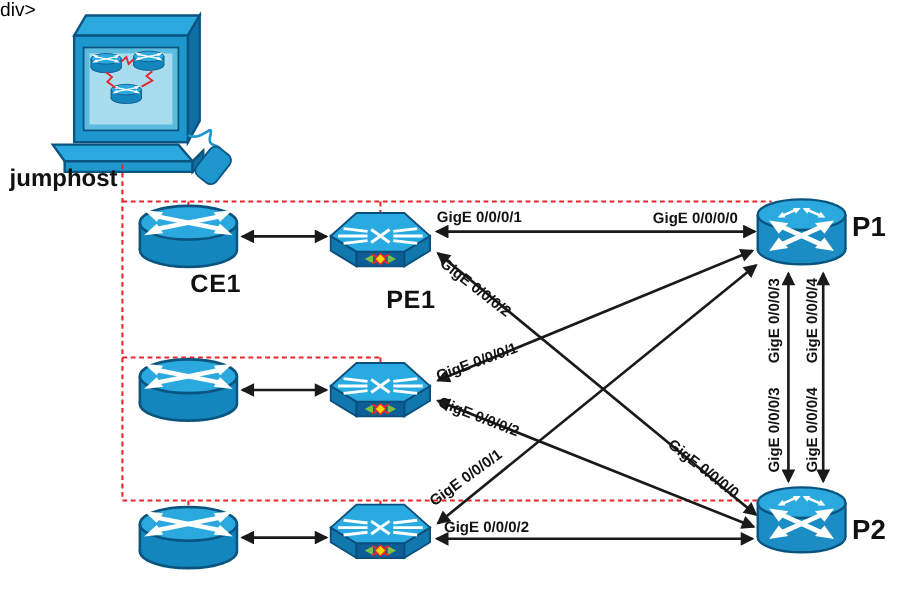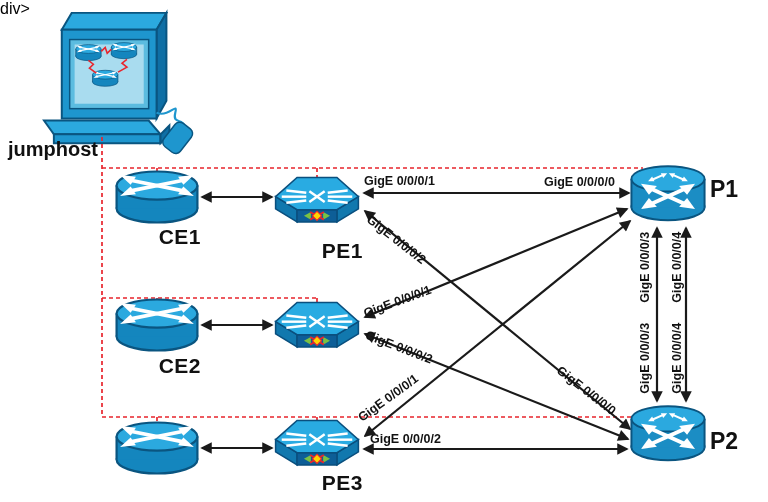--- a/index.html
+++ b/index.html
@@ -177,40 +177,38 @@
         <use href="#ico-pe"></use>
       </svg>
   </div>
   <div class="node-label" style="left:271px;top:240px;width:92px">PE1</div>
 
   <div class="abs" style="left:113px;top:296px">
     <svg viewBox="0 0 100 66" width="88" height="58">
         <use href="#ico-router"></use>
       </svg>
   </div>
-  <div class="node-label" style="left:113px;top:355px;width:88px">CE2</div>
 
   <div class="abs" style="left:271px;top:294px">
     <svg viewBox="0 0 120 82" width="92" height="63">
         <use href="#ico-pe"></use>
       </svg>
   </div>
 
   <div class="abs" style="left:113px;top:419px">
     <svg viewBox="0 0 100 66" width="88" height="58">
         <use href="#ico-router"></use>
       </svg>
   </div>
 
   <div class="abs" style="left:271px;top:412px">
     <svg viewBox="0 0 120 82" width="92" height="63">
         <use href="#ico-pe"></use>
       </svg>
   </div>div&gt;
-  <div class="node-label" style="left:271px;top:472px;width:92px">PE3</div>
 
   <div class="abs" style="left:628px;top:163px">
     <svg viewBox="0 0 100 78" width="80" height="62">
         <use href="#ico-core"></use>
       </svg>
   </div>
   <div class="p-label" style="left:710px;top:178px">P1</div>
 
   <div class="abs" style="left:628px;top:403px">
     <svg viewBox="0 0 100 78" width="80" height="62">

